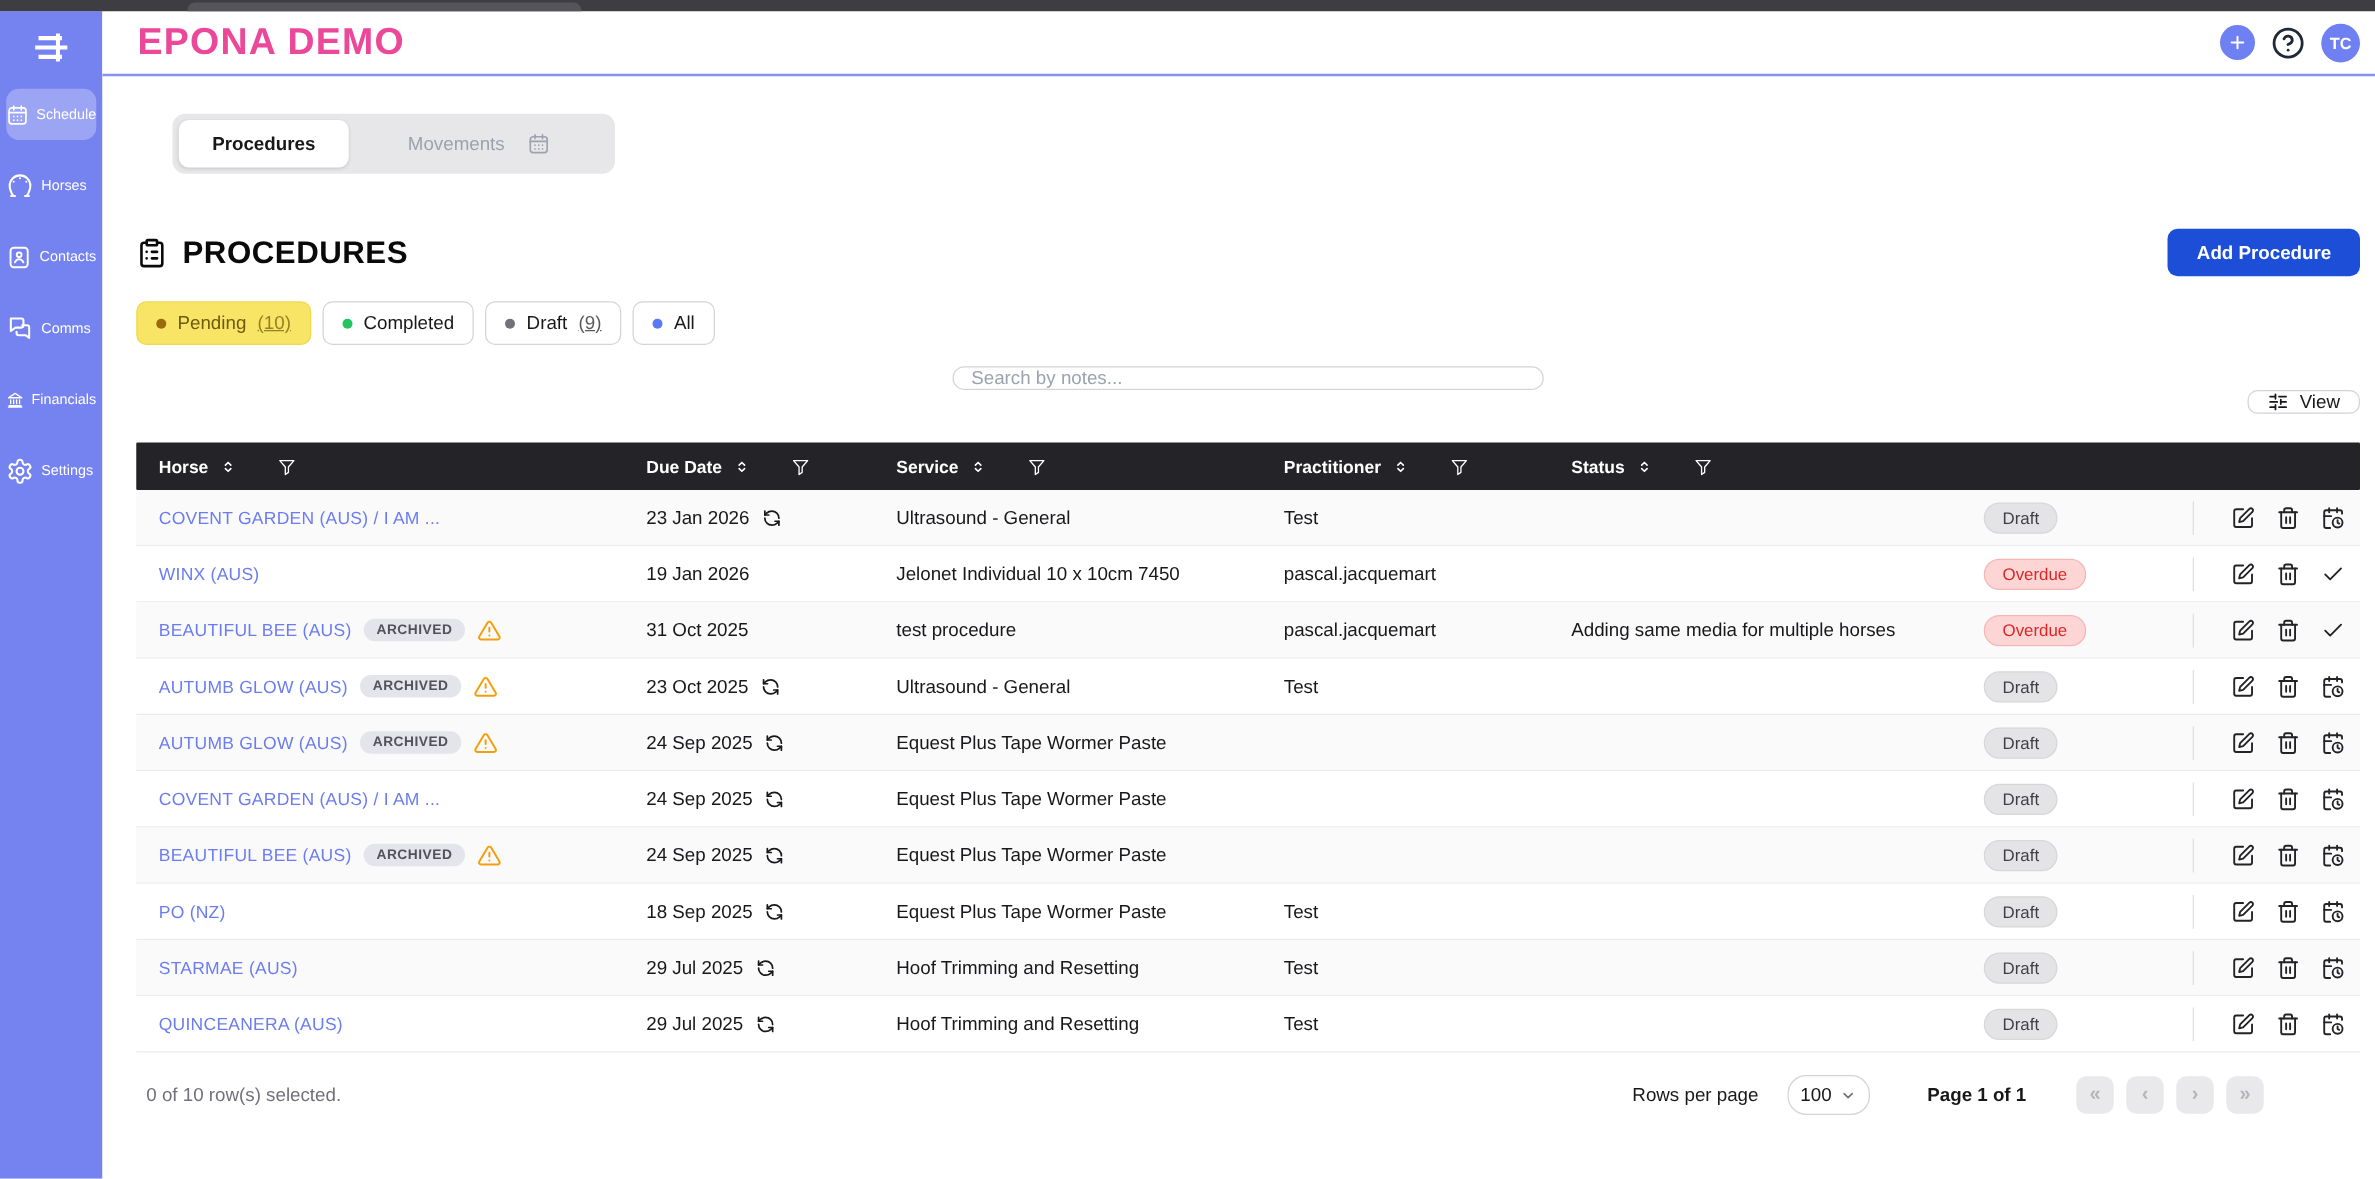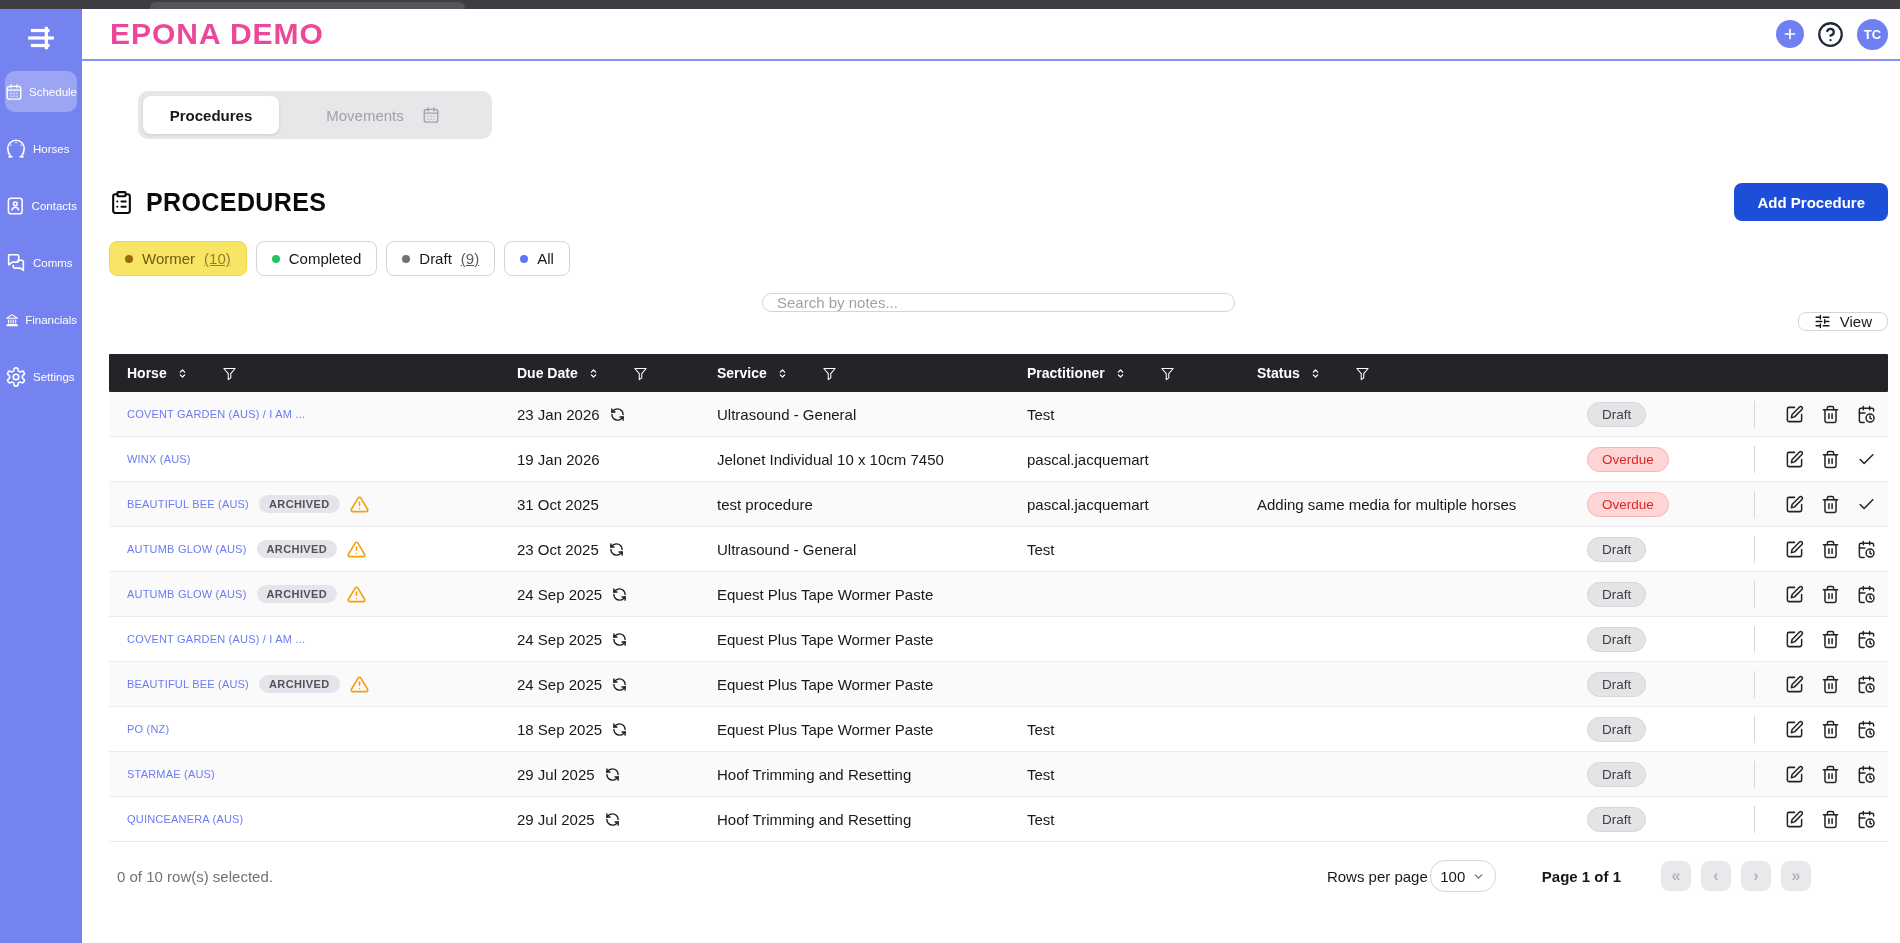--- a/index.html
+++ b/index.html
@@ -79,38 +79,38 @@
   .thead { background:#242428; color:#fff; height:38px; border-radius:1px; }
   .th { display:flex; align-items:center; padding-left:18px; font-size:14px; font-weight:700;
     gap:9px; white-space:nowrap; }
   .th .sort { cursor:pointer; display:flex; color:#fff; }
   .th .funnel { margin-left:24px; cursor:pointer; display:flex; color:#fff; }
   .trow { height:45px; border-bottom:1px solid #ebecee; background:#fff; }
   .trow:nth-child(odd) { background:#fafafb; }
   .td { display:flex; align-items:center; padding-left:18px; font-size:15px; color:#18181b;
     white-space:nowrap; overflow:hidden; }
   .horse-cell { gap:10px; }
-  .horse-link { color:#6b7cf0; font-weight:500; font-size:11px; letter-spacing:.2px;
+  .horse-link { color:#6b7cf0; font-weight:500; font-size:14px; letter-spacing:.2px;
     text-decoration:none; cursor:pointer; }
   .badge-archived { background:#e3e5ea; color:#52525b; font-size:11px; font-weight:700;
     letter-spacing:.4px; padding:3px 10px; border-radius:999px; }
   .warn { color:#f59e0b; display:flex; }
   .date-cell { gap:10px; }
   .recur { color:#18181b; display:flex; cursor:pointer; }
   .pill { font-size:13.5px; font-weight:500; padding:4px 14px; border-radius:999px; border:1px solid transparent; }
   .actions-cell { position:relative; display:flex; align-items:center; justify-content:center; gap:17px; }
   .actions-cell::before { content:""; position:absolute; left:0; top:9px; width:1px; height:27px; background:#d7d7db; }
   .action-btn { background:none; border:none; padding:0; cursor:pointer; color:#232327; display:flex; }
 
   
   .tfoot { margin-top:14px; display:flex; align-items:center; width:1779px; height:40px; }
   .sel-text { color:#71717a; font-size:15px; padding-left:8px; }
   .foot-right { margin-left:auto; display:flex; align-items:center; padding-right:77px; }
   .rpp-label { font-size:15px; font-weight:500; }
-  .rpp-select { margin-left:2px; width:66px; height:32px; border:1px solid #d4d4d8; border-radius:15px;
+  .rpp-select { margin-left:23px; width:66px; height:32px; border:1px solid #d4d4d8; border-radius:15px;
     display:flex; align-items:center; justify-content:center; gap:7px; font-size:15px; cursor:pointer;
     background:#fff; color:#18181b; }
   .page-ind { margin-left:46px; font-size:15px; font-weight:600; }
   .pager { margin-left:40px; display:flex; gap:10px; }
   .pg-btn { width:30px; height:30px; border-radius:8px; background:#e9e9ec; border:none;
     color:#b4b4ba; font-size:16px; font-weight:700; display:flex; align-items:center;
     justify-content:center; cursor:default; font-family:inherit; }
 </style>
 </head>
 <body>
@@ -225,21 +225,21 @@
             <path d="M12 11h4M12 16h4M8 11h.01M8 16h.01"></path>
           </svg>
           <div class="page-title">PROCEDURES</div>
         </div>
         <button class="add-btn">Add Procedure</button>
       </div>
 
       <div class="chips" id="chips">
           <button class="chip active">
             <span class="dot" style="background:#9a6b0a"></span>
-            <span>Wormer</span>
+            <span>Pending</span>
             <span class="cnt">(10)</span>
           </button>
           <button class="chip">
             <span class="dot" style="background:#22c55e"></span>
             <span>Completed</span>
           </button>
           <button class="chip">
             <span class="dot" style="background:#71717a"></span>
             <span>Draft</span>
             <span class="cnt">(9)</span>

